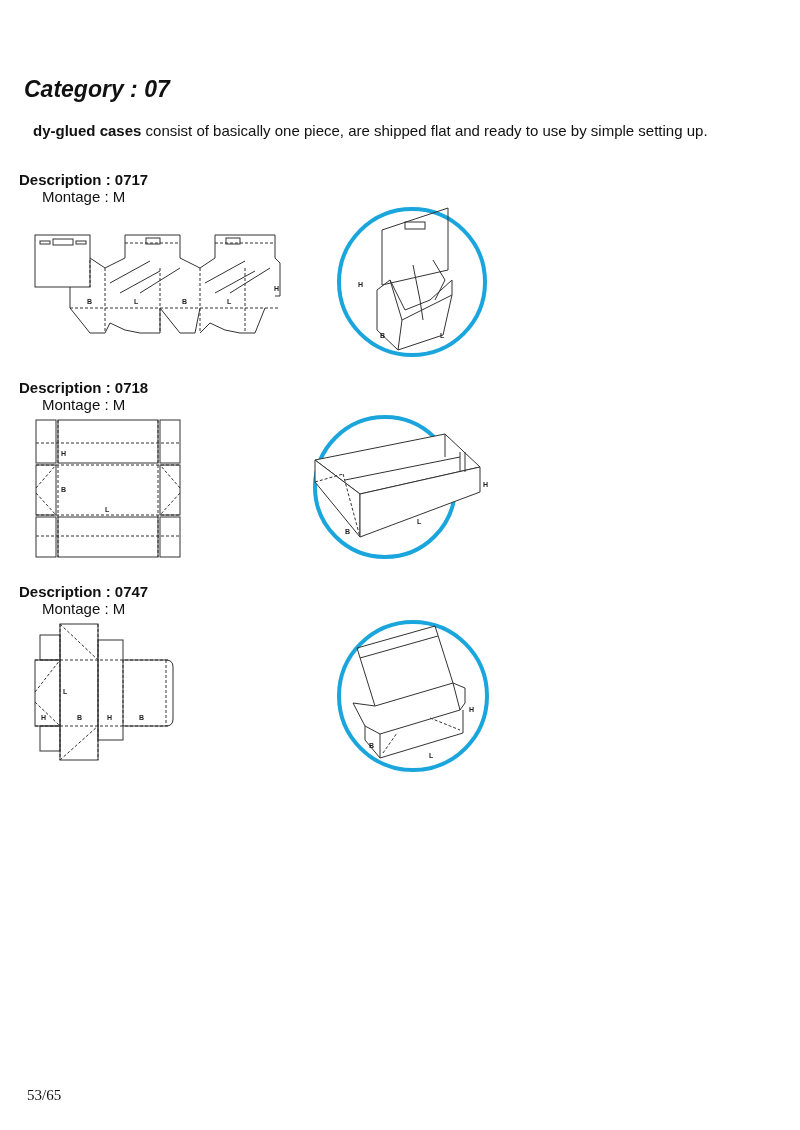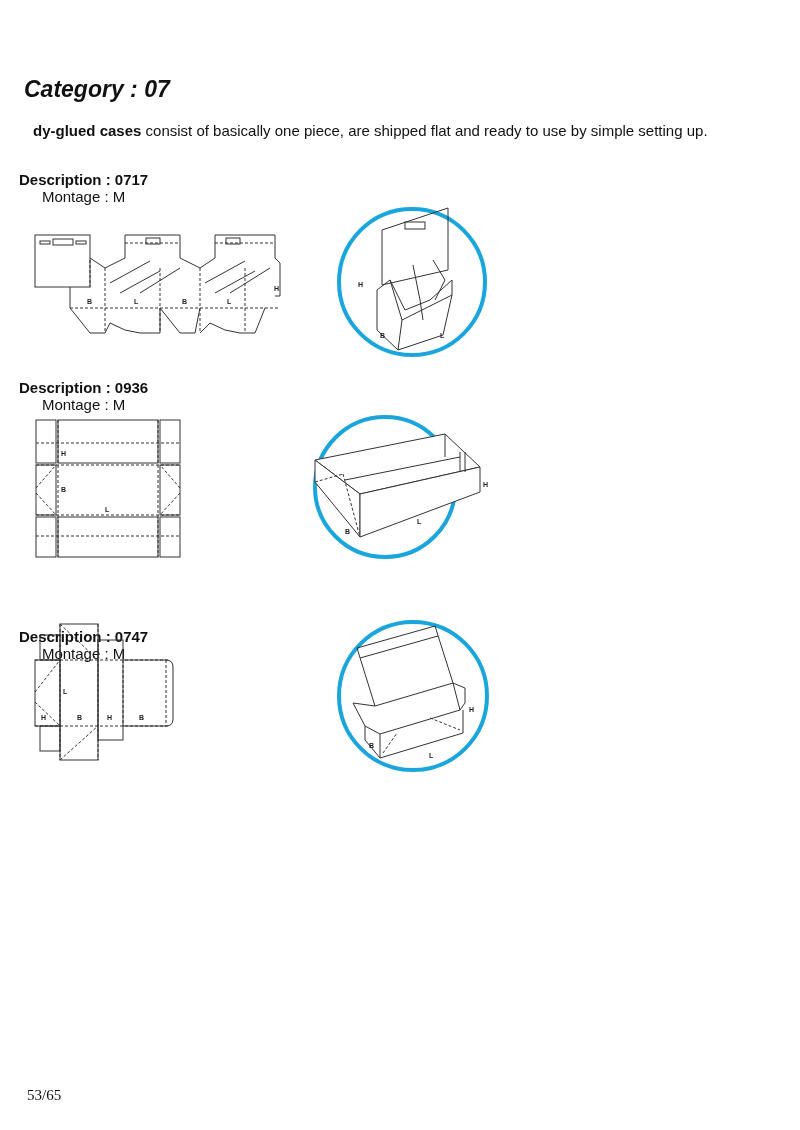--- a/index.html
+++ b/index.html
@@ -69,21 +69,21 @@
       <line x1="55" y1="75" x2="67" y2="115"></line>
     <polyline points="78,60 85,95 88,115"></polyline>
       <polyline points="98,55 110,75 100,95"></polyline>
   </g>
   <text x="23" y="82">H</text>
     <text x="45" y="133">B</text>
     <text x="105" y="133">L</text>
 </svg>
 
 <div class="desc" style="top:379px;">
-  <span class="d">Description : 0936</span>
+  <span class="d">Description : 0718</span>
   <span class="m">Montage : M</span>
 </div>
 <svg class="flat" style="left:33px;top:418px" width="150" height="142" viewBox="0 0 150 142" fill="none" stroke="#333" stroke-width="1">
   <rect x="3" y="2" width="20" height="43"></rect>
     <rect x="25" y="2" width="100" height="43"></rect>
     <rect x="127" y="2" width="20" height="43"></rect>
   <rect x="3" y="47" width="20" height="50"></rect>
     <rect x="127" y="47" width="20" height="50"></rect>
   <rect x="3" y="99" width="20" height="40"></rect>
     <rect x="25" y="99" width="100" height="40"></rect>
@@ -117,21 +117,21 @@
     <line x1="155" y1="40" x2="155" y2="60"></line>
       <line x1="160" y1="40" x2="160" y2="60"></line>
     <line x1="10" y1="70" x2="38" y2="62" stroke-dasharray="3,2"></line>
       <line x1="38" y1="62" x2="55" y2="125" stroke-dasharray="3,2"></line>
   </g>
   <text x="178" y="75">H</text>
     <text x="112" y="112">L</text>
     <text x="40" y="122">B</text>
 </svg>
 
-<div class="desc" style="top:583px;margin-top:45px;">
+<div class="desc" style="top:583px;">
   <span class="d">Description : 0747</span>
   <span class="m">Montage : M</span>
 </div>
 <svg class="flat" style="left:33px;top:622px" width="145" height="140" viewBox="0 0 145 140" fill="none" stroke="#333" stroke-width="1">
   <rect x="7" y="13" width="20" height="25"></rect>
     <rect x="27" y="2" width="38" height="136"></rect>
   <rect x="2" y="38" width="25" height="66"></rect>
     <rect x="65" y="18" width="25" height="100"></rect>
   <path d="M90,38 H133 Q140,38 140,45 V97 Q140,104 133,104 H90"></path>
   <rect x="7" y="104" width="20" height="25"></rect>

